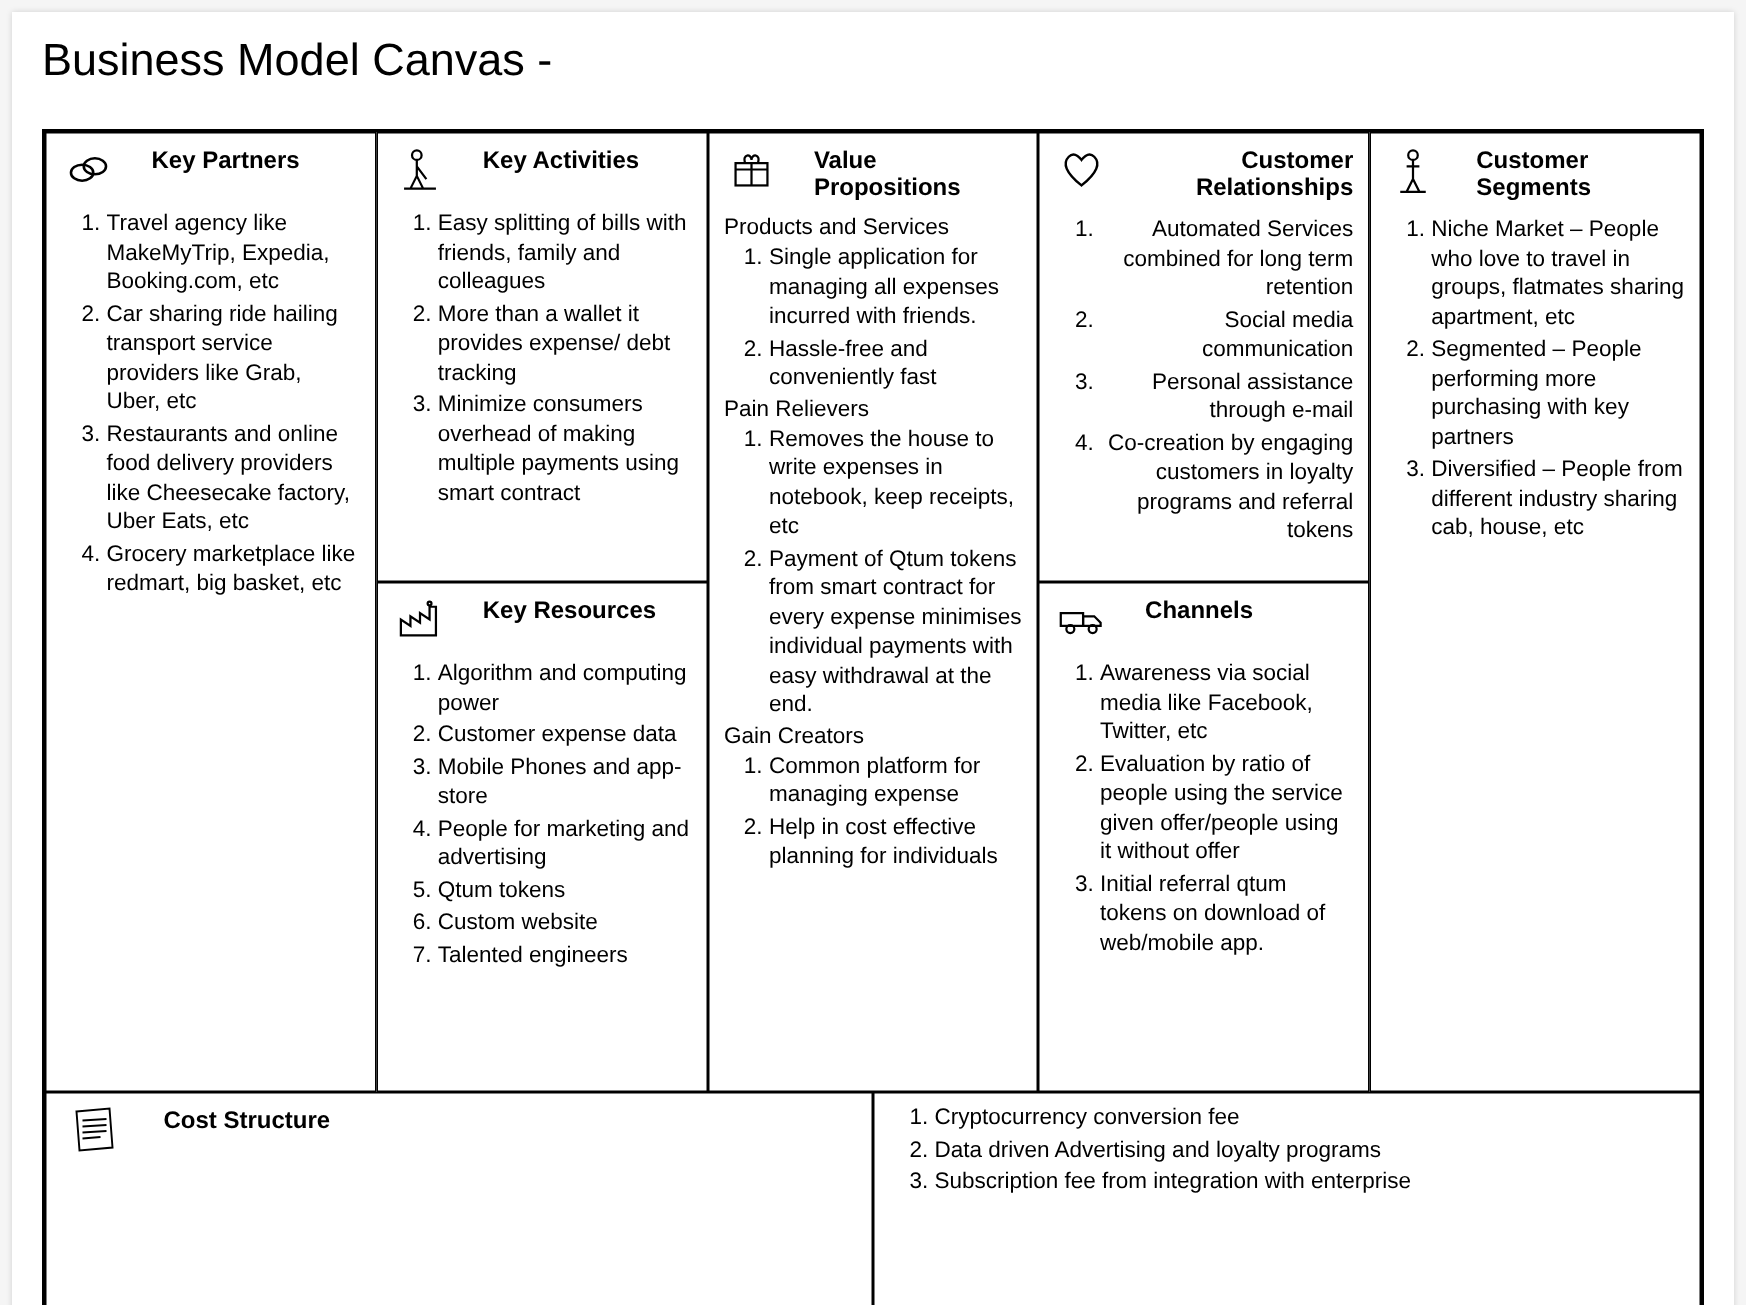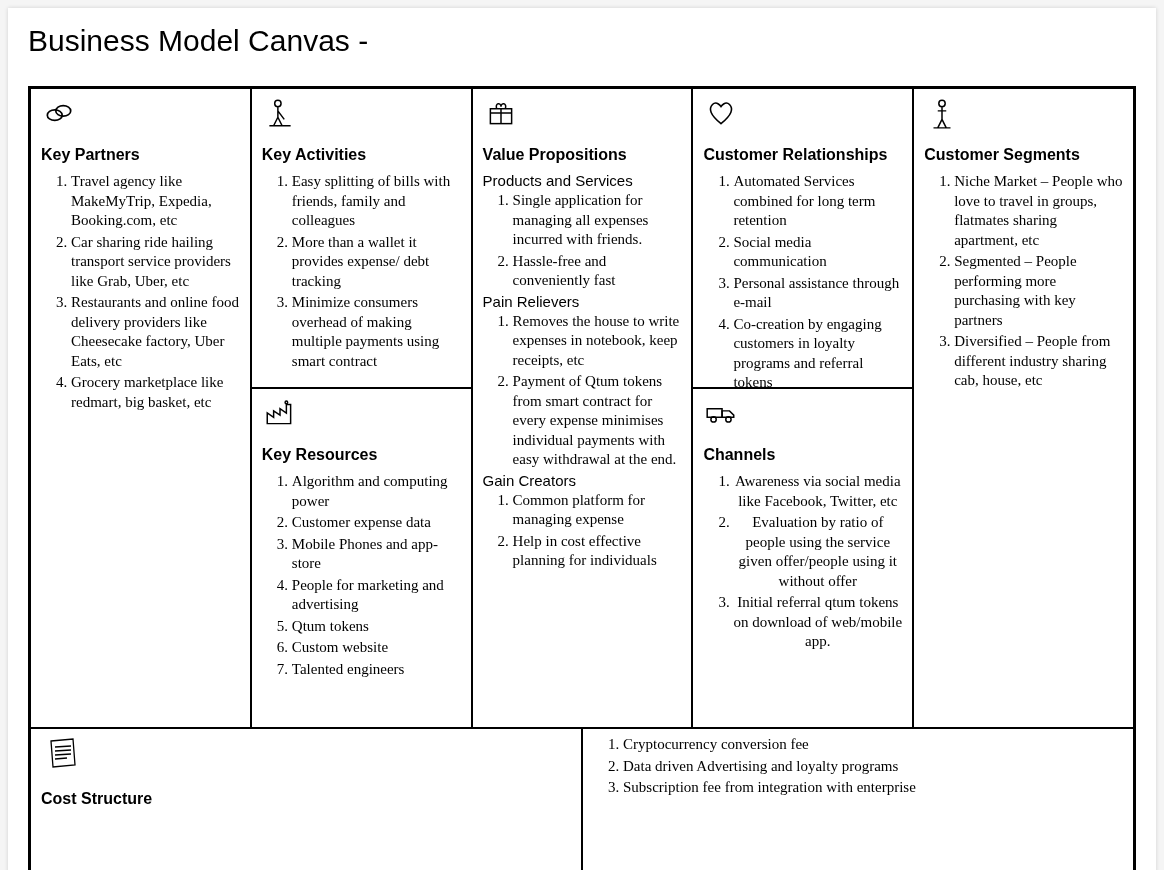--- a/index.html
+++ b/index.html
@@ -30,23 +30,22 @@
   }
   .box {
     border: 1px solid #000;
     padding: 6px 10px 8px 10px;
     overflow: hidden;
     position: relative;
   }
   .box-header {
     display: flex;
     align-items: flex-start;
-    gap: 11px;
+    gap: 24px;
     margin-bottom: 8px;
-    flex-direction: column;
   }
   .box-header .icon {
     width: 36px;
     height: 36px;
     flex-shrink: 0;
     display: flex;
     align-items: center;
     justify-content: center;
     font-size: 26px;
     line-height: 1;
@@ -57,34 +56,33 @@
     padding-top: 4px;
   }
   .box ol {
     list-style: decimal;
     padding-left: 30px;
     font-size: 15px;
     line-height: 1.3;
   }
   .box ol li {
     margin-bottom: 2px;
-    font-family: Liberation Serif, serif;
   }
   .subhead {
     font-size: 15px;
     margin-top: 2px;
     margin-bottom: 2px;
   }
   
   .kp { grid-column: 1 / 3; grid-row: 1 / 3; }
   .ka { grid-column: 3 / 5; grid-row: 1 / 2; }
   .kr { grid-column: 3 / 5; grid-row: 2 / 3; }
   .vp { grid-column: 5 / 7; grid-row: 1 / 3; }
-  .cr { grid-column: 7 / 9; grid-row: 1 / 2; }
-  .ch { grid-column: 7 / 9; grid-row: 2 / 3; text-align: center; }
+  .cr { grid-column: 7 / 9; grid-row: 1 / 2; text-align: right; }
+  .ch { grid-column: 7 / 9; grid-row: 2 / 3; }
   .cs { grid-column: 9 / 11; grid-row: 1 / 3; }
   .cost { grid-column: 1 / 6; grid-row: 3 / 4; }
   .rev { grid-column: 6 / 11; grid-row: 3 / 4; }
   .cost .box-header, .rev .box-header { margin-bottom: 18px; }
   .cost .box-header .icon, .rev .box-header .icon { width: 44px; height: 40px; font-size: 30px; }
 </style>
 </head>
 <body>
 
 <div class="sheet">

